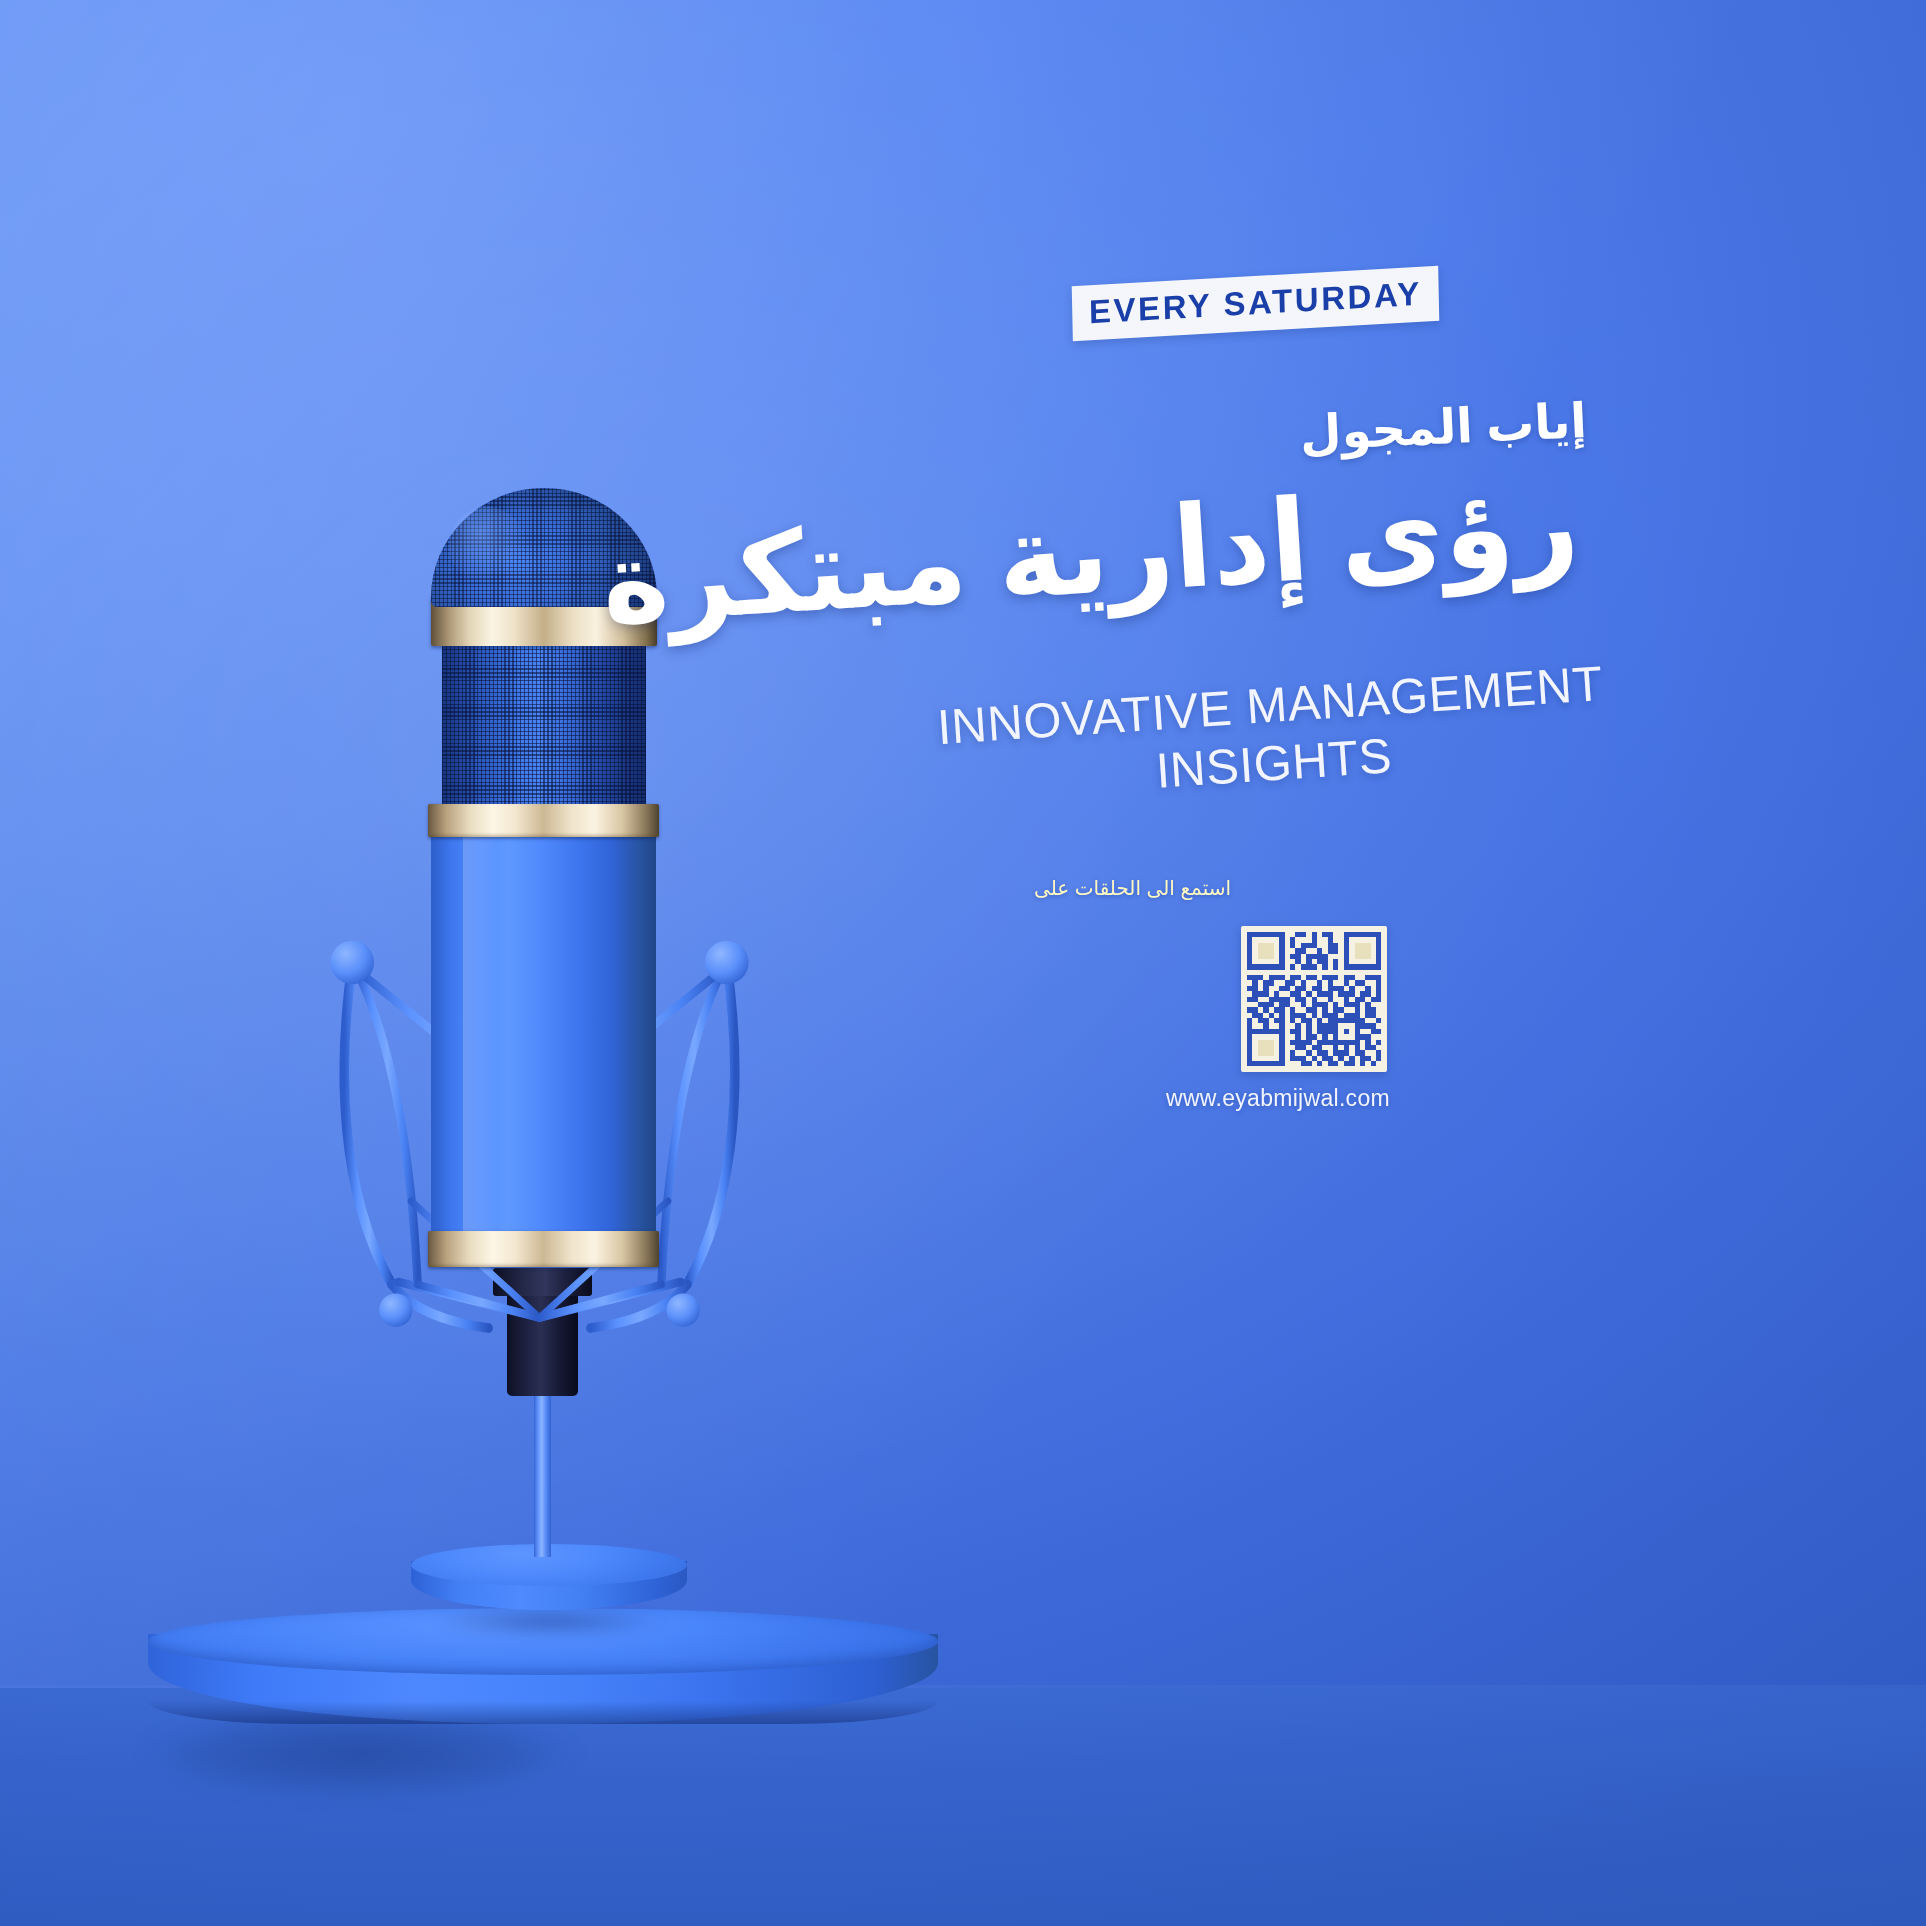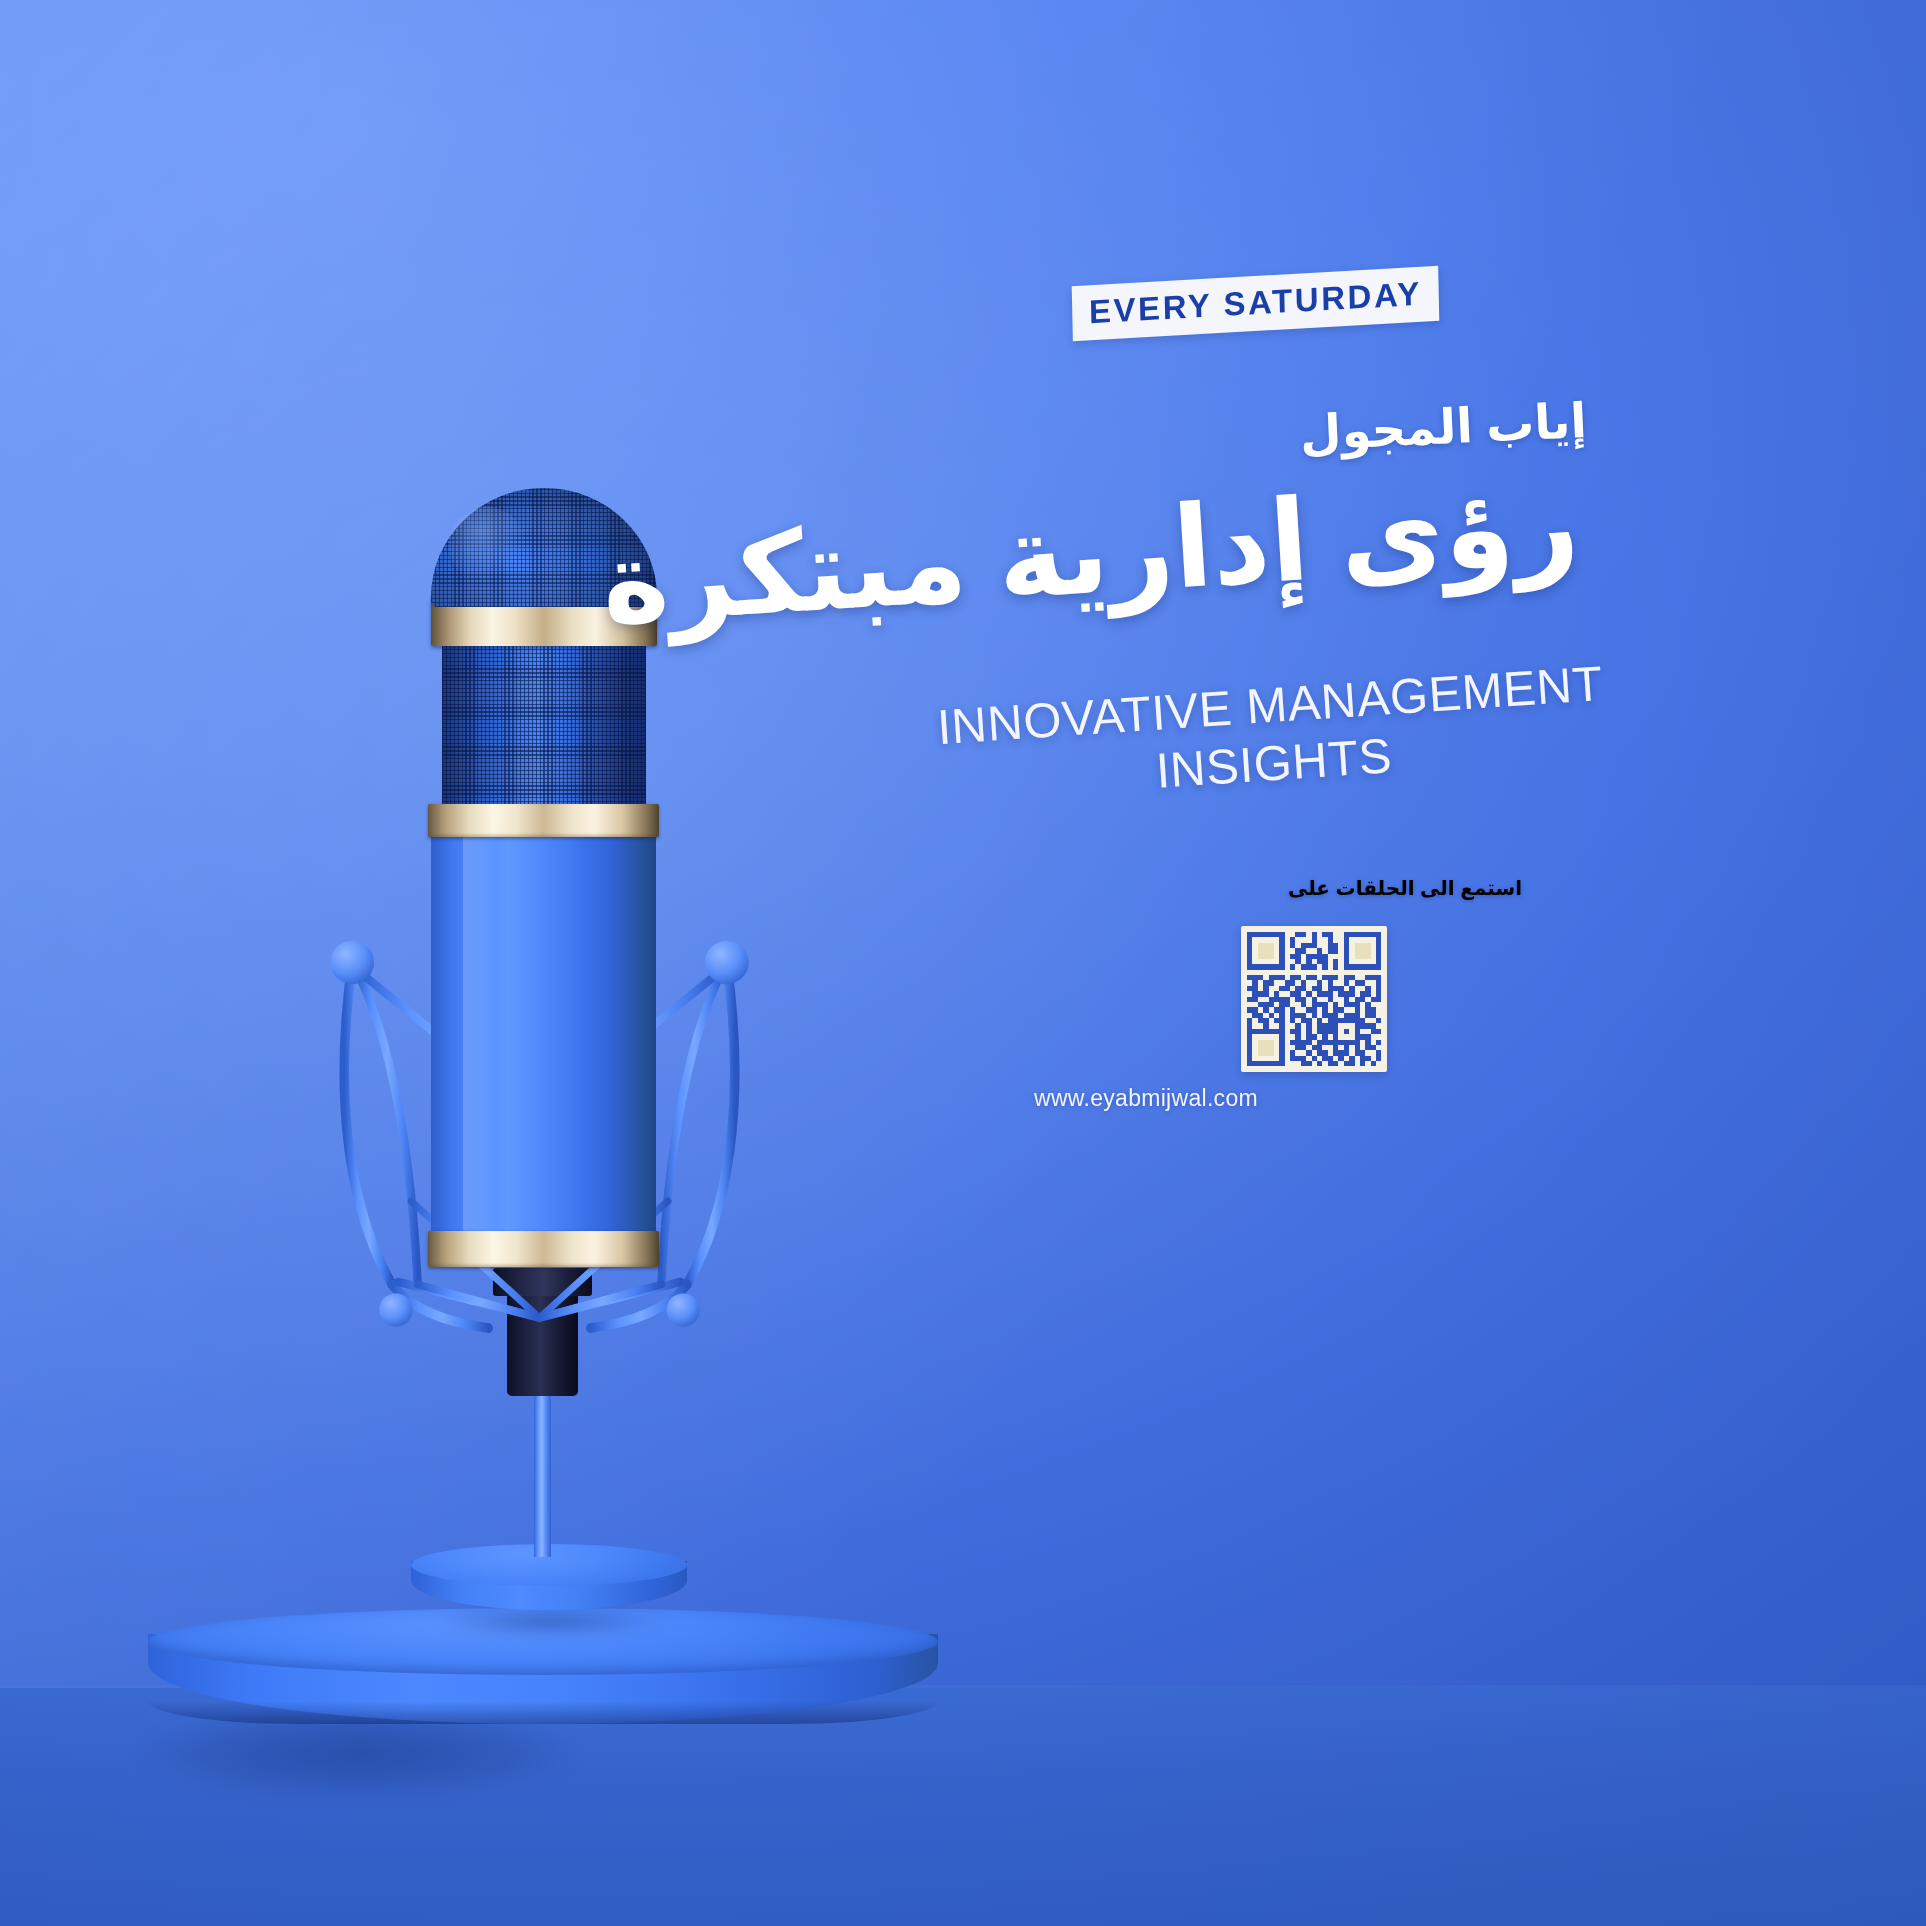--- a/index.html
+++ b/index.html
@@ -216,38 +216,38 @@
     color:#f2f5ff;
     font-size:49px; font-weight:400; line-height:1.18;
     letter-spacing:0.6px;
     transform:rotate(-3.8deg);
     text-shadow:0 2.6px 9px rgba(10,30,95,.28);
   }
   .subtitle span{ display:block; }
 
   .listen-label{
     position:absolute; left:244px; top:876px; width:488px;
-    text-align:right; direction:rtl;
-    color:#000000; font-size:20px; font-weight:700;
+    text-align:left; direction:rtl;
+    color:#fef9c3; font-size:20px; font-weight:400;
     text-shadow:0 1.3px 4.5px rgba(10,30,95,.30);
   }
 
   .qr{
     position:absolute; left:451px; top:926px;
     width:146px; height:146px;
     background:#f5f2e4;
     padding:5.8px;
     border-radius:1.9px;
     box-shadow:0 2.6px 9px rgba(10,30,95,.22);
   }
   .qr svg{ width:100%; height:100%; display:block; }
 
   .site-url{
     position:absolute; left:244px; top:1085px; width:488px;
-    text-align:left;
+    text-align:center;
     color:#f1f4ff; font-size:23px; font-weight:400; letter-spacing:0.3px;
     text-shadow:0 1.3px 5.1px rgba(10,30,95,.28);
   }
 </style>
 </head>
 <body>
 
 <div id="poster">
 
   <div class="bg-base"></div>

